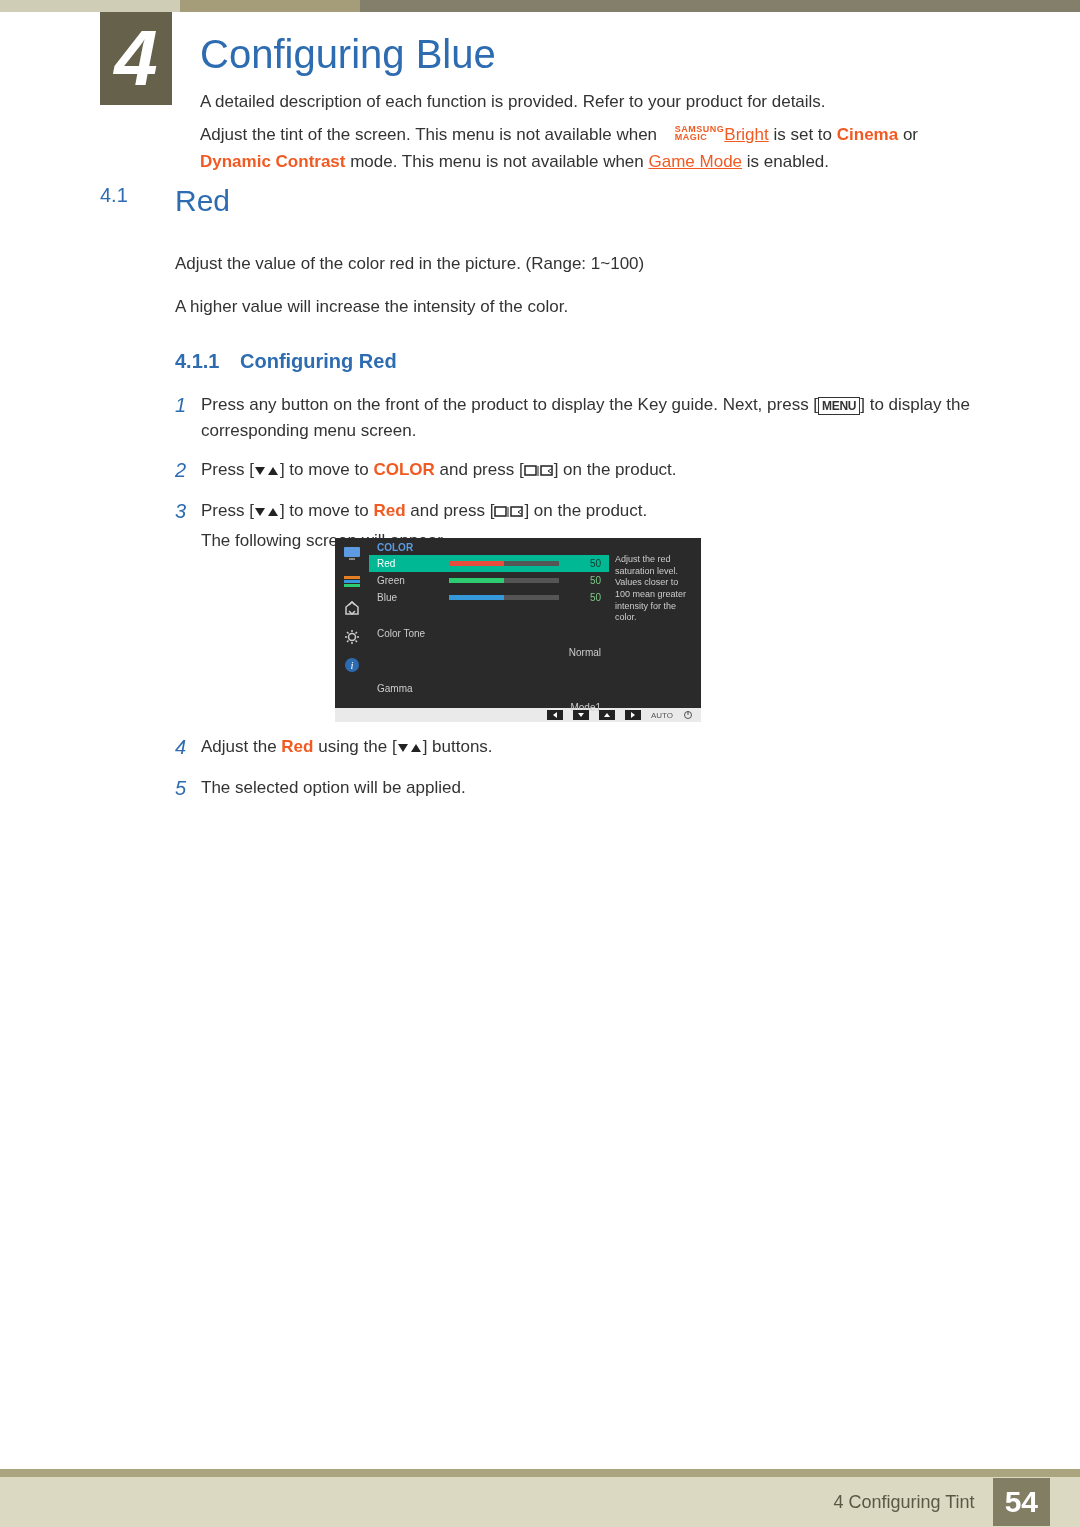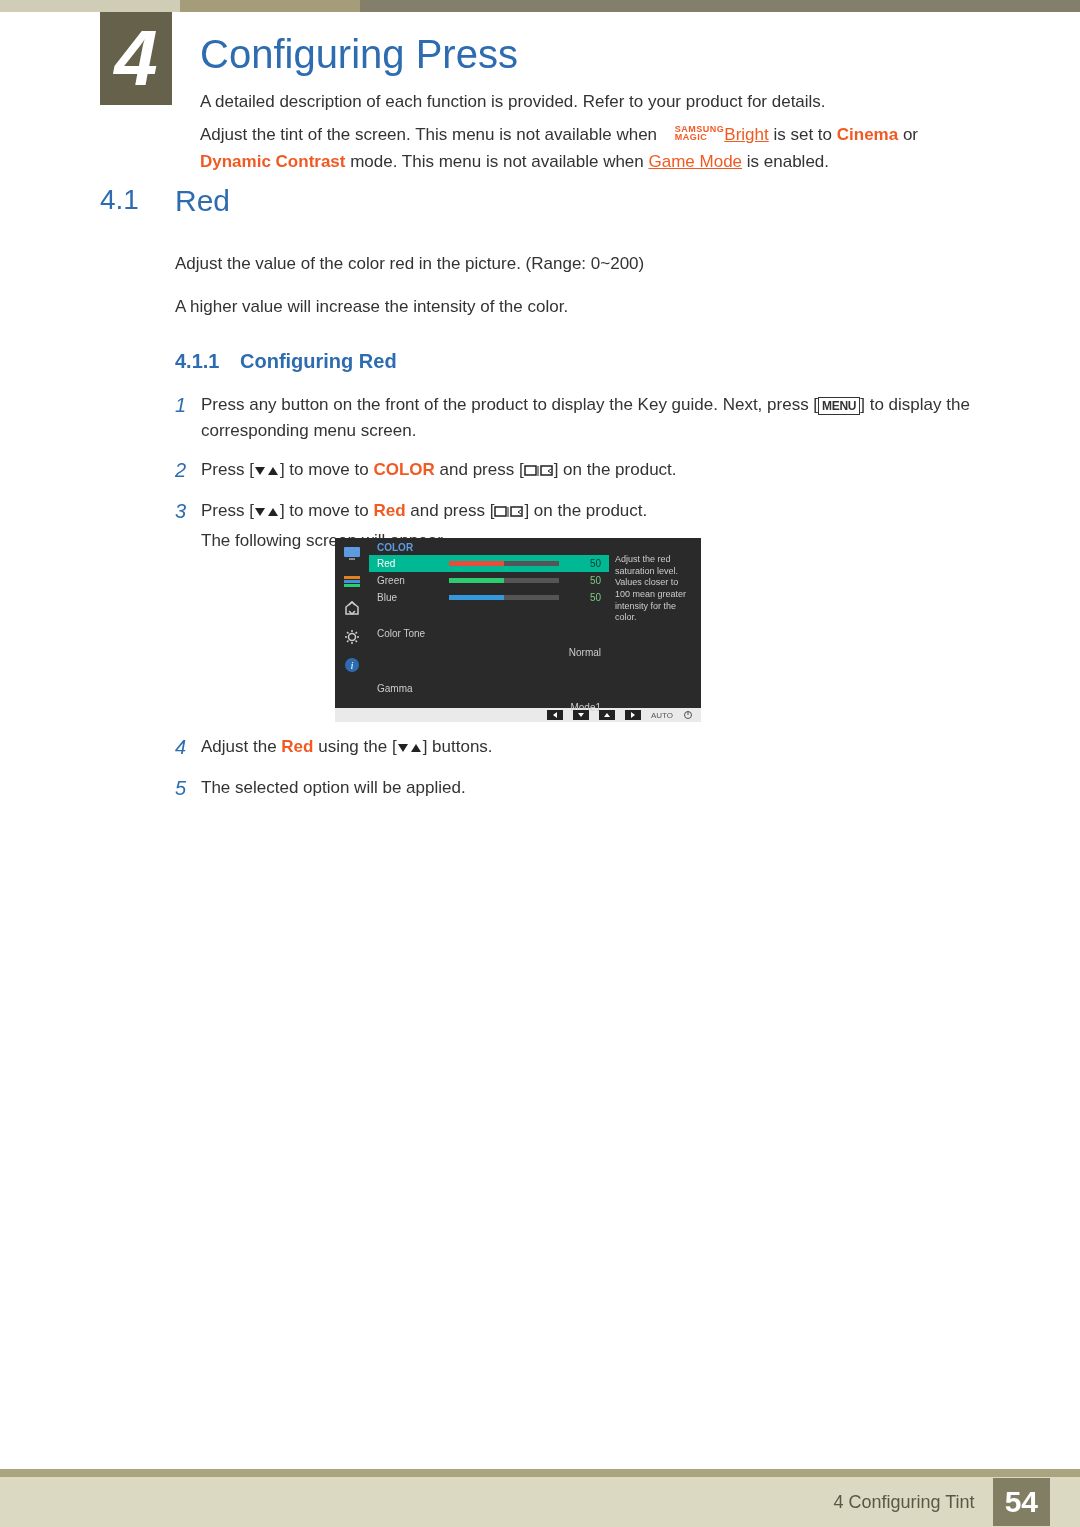--- a/index.html
+++ b/index.html
@@ -47,21 +47,21 @@
     line-height: 1.6;
   }
   .intro-block .orange-link { color: #f15a22; text-decoration: underline; margin-top: 34px; }
   .intro-block .b { font-weight: bold; color: #f15a22; }
   .magic { font-size: 9px; line-height: 0.9; display: inline-block; vertical-align: baseline; font-weight: bold; color: #f15a22; letter-spacing: 0.5px;}
   .magic .row { display:block;margin-left:13px; }
 
   .section-num {
     position: absolute;
     top: 184px; left: 100px;
-    font-size: 28px;
+    font-size: 20px;
     color: #2d6cb0;
   }
   .section-title {
     position: absolute;
     top: 184px; left: 175px;
     font-size: 30px;
     color: #2d6cb0;
   }
 
   .body1 {
@@ -175,34 +175,34 @@
 </head>
 <body>
 
 <div class="header-bars">
   <div class="bar1"></div>
     <div class="bar2"></div>
     <div class="bar3"></div>
 </div>
 
 <div class="chapter-badge">4</div>
-<div class="chapter-title">Configuring Press</div>
+<div class="chapter-title">Configuring Blue</div>
 
 <div class="intro-block">
   <p><span>A detailed description of each function is provided. Refer to your product for details.</span></p>
   <p style="margin-top:6px;">
     <span>Adjust the tint of the screen. This menu is not available when </span><span class="magic"><span class="row">SAMSUNG</span><span class="row">MAGIC</span></span><span class="orange-link">Bright</span><span> is set to </span><span class="b">Cinema</span><span> or </span><span class="b">Dynamic Contrast</span><span> mode. This menu is not available when </span><span class="orange-link">Game Mode</span><span> is enabled.</span>
   </p>
 </div>
 
 <div class="section-num">4.1</div>
 <div class="section-title">Red</div>
 
 <div class="body1">
-  <p>Adjust the value of the color red in the picture. (Range: 0~200)</p>
+  <p>Adjust the value of the color red in the picture. (Range: 1~100)</p>
   <p>A higher value will increase the intensity of the color.</p>
 </div>
 
 <div class="sub-num">4.1.1</div>
 <div class="sub-title">Configuring Red</div>
 
 <div class="steps">
   <div class="step">
     <div class="n">1</div>
     <div class="t">

